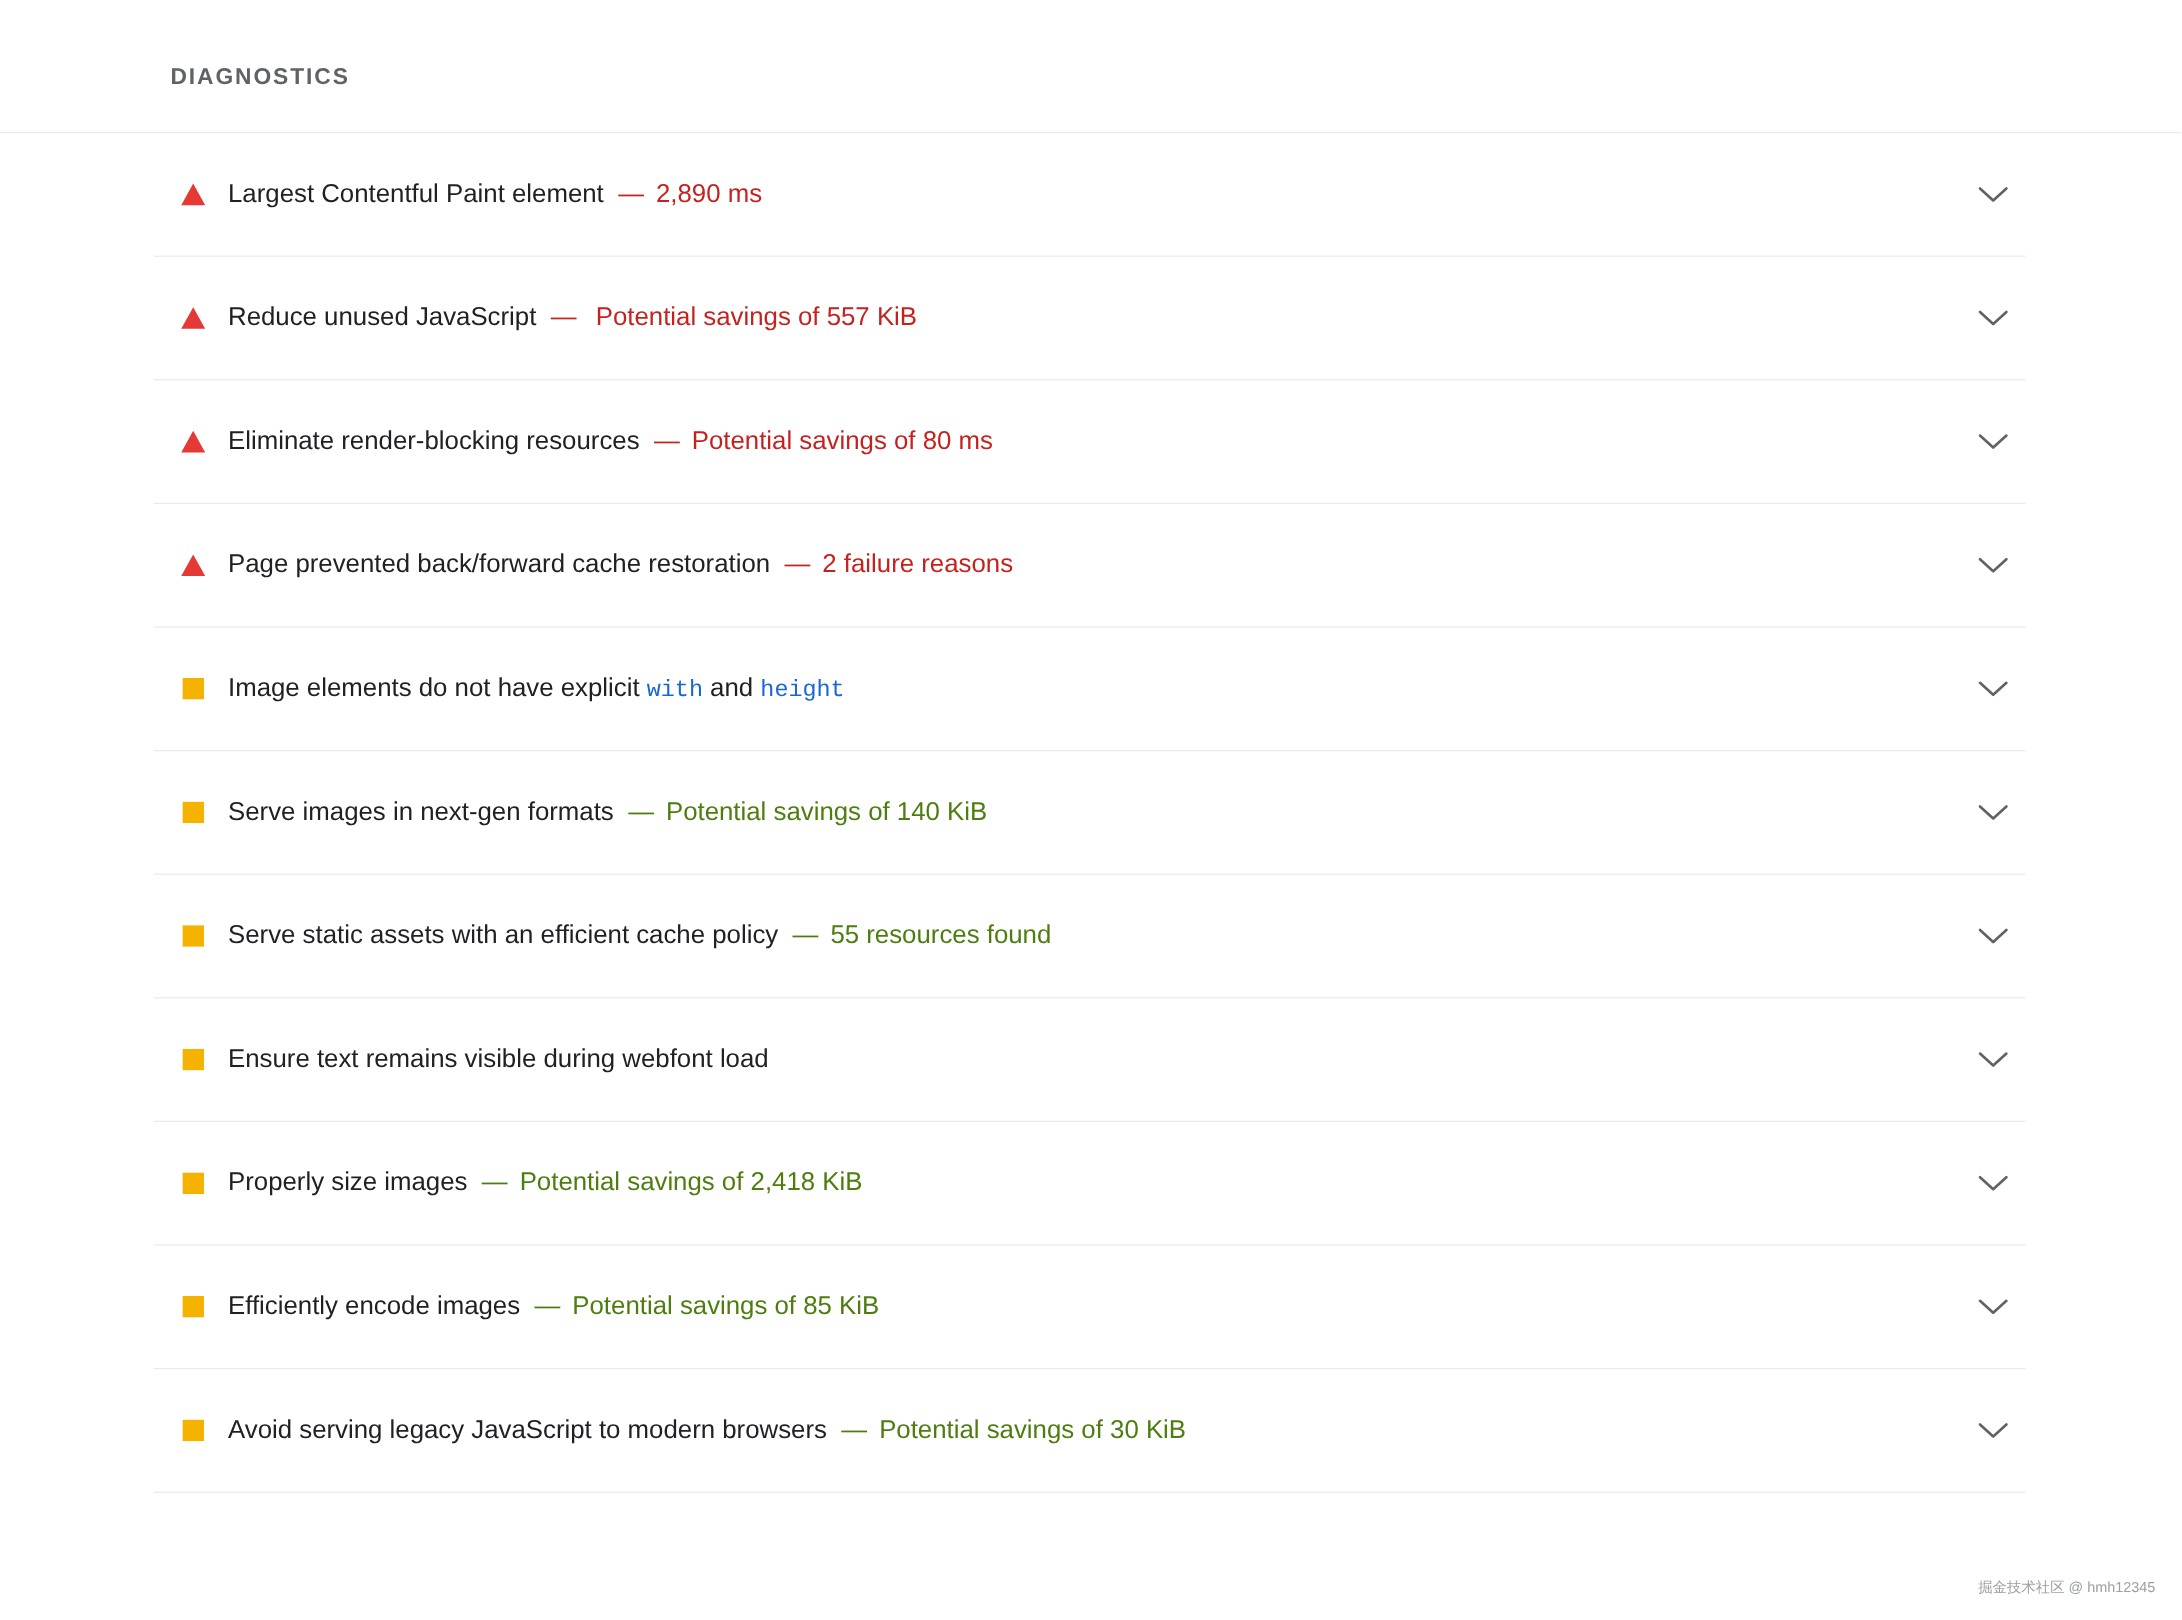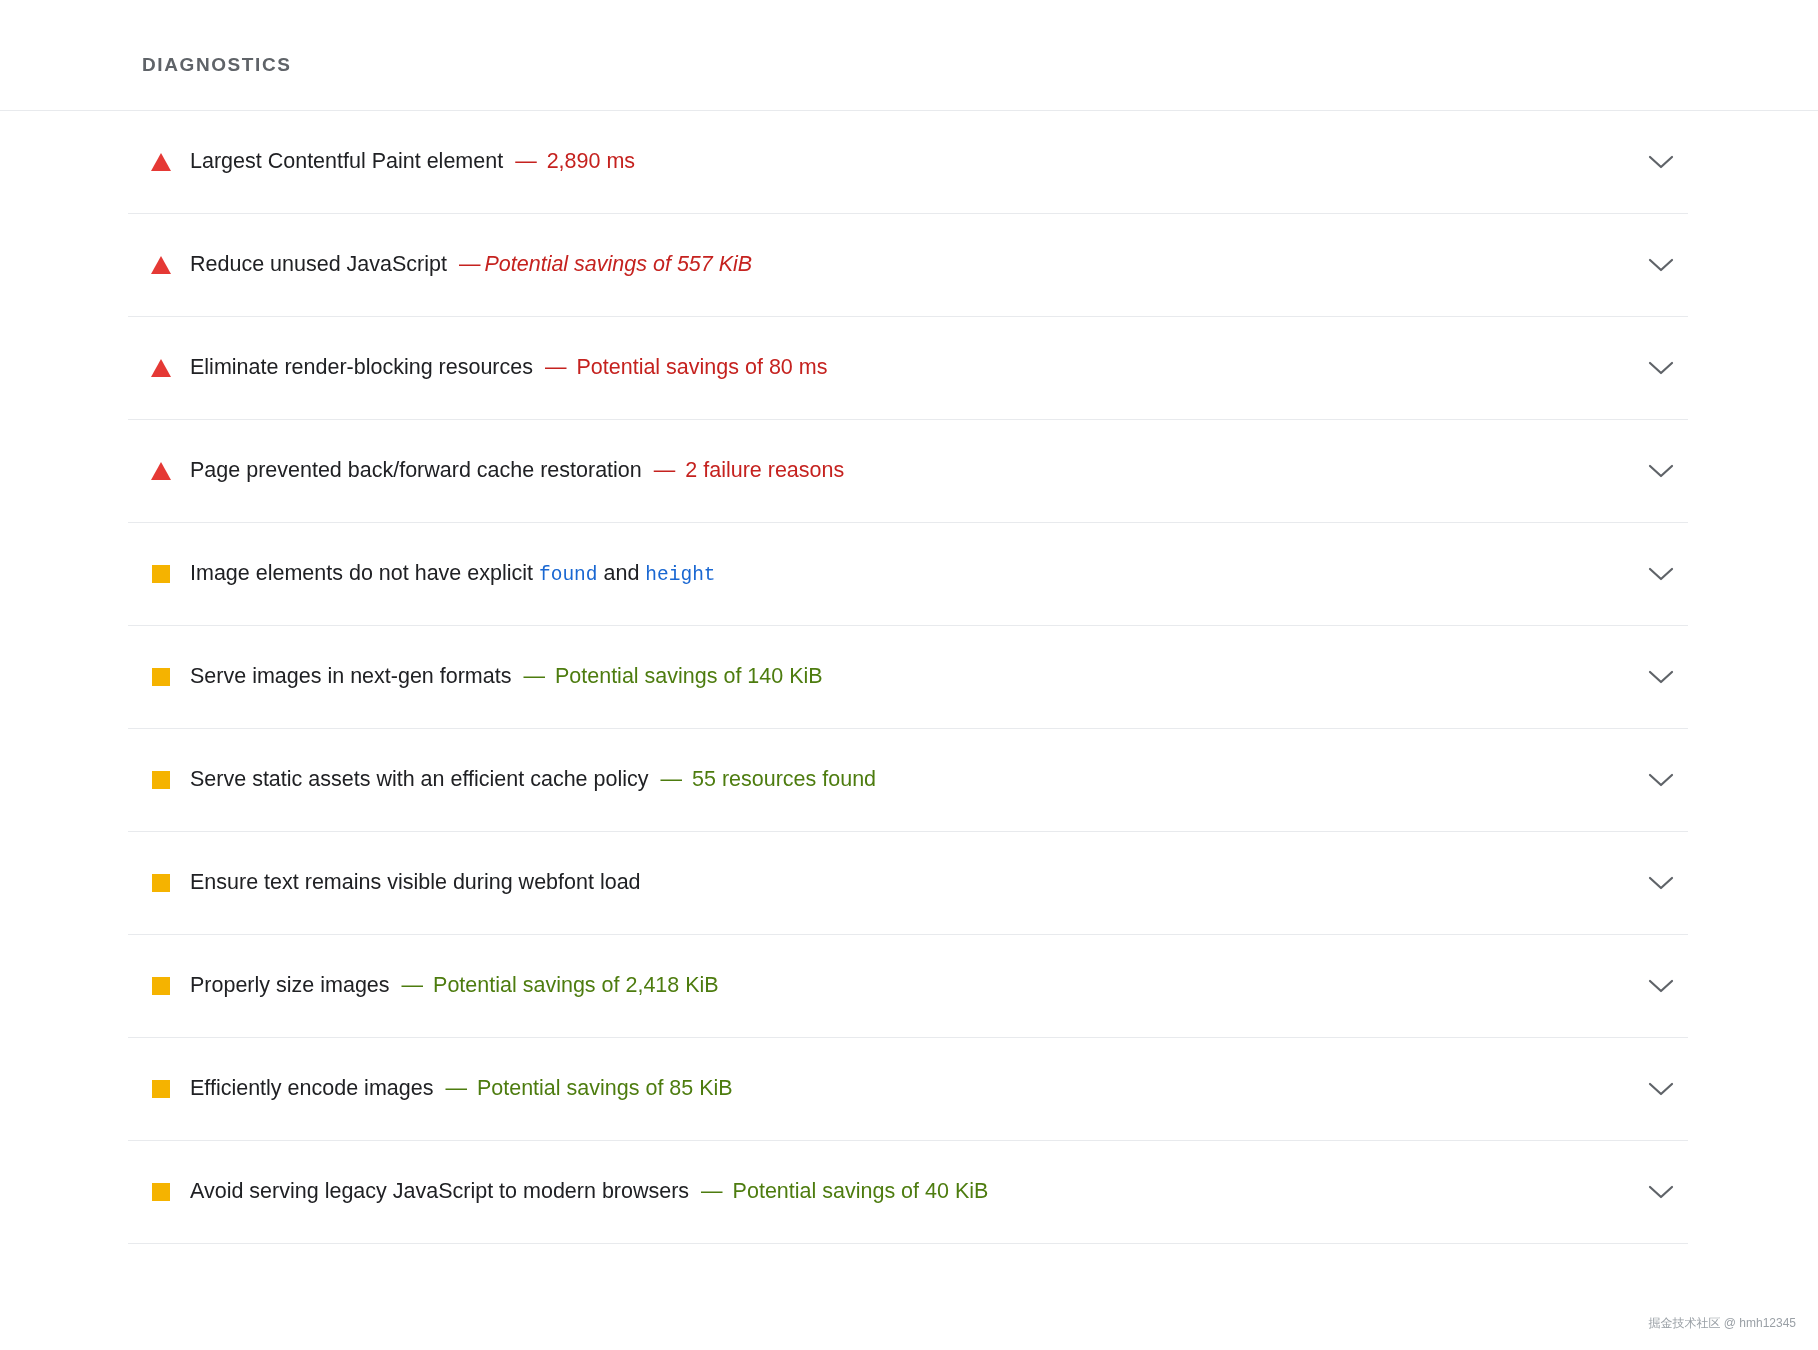--- a/index.html
+++ b/index.html
@@ -122,21 +122,21 @@
             <polyline points="2,3 13,13 24,3" fill="none" stroke="#5f6368" stroke-width="2.2" stroke-linecap="round" stroke-linejoin="round"></polyline>
           </svg>
         </span>
       </li>
       <li class="audit-row">
         <span class="marker triangle">
           <svg width="22" height="20" viewBox="0 0 22 20">
             <polygon points="11,1 21,19 1,19" fill="#e53935"></polygon>
           </svg>
         </span>
-        <span class="audit-text"><span class="audit-title">Reduce unused JavaScript</span><span class="metric err"><span>—</span><span style="margin-left: 4px; font-style: italic;">Potential savings of 557 KiB</span></span></span>
+        <span class="audit-text"><span class="audit-title">Reduce unused JavaScript</span><span class="metric err"><span>—</span><span style="margin-left: 16px;">Potential savings of 557 KiB</span></span></span>
         <span class="chevron">
           <svg width="26" height="16" viewBox="0 0 26 16">
             <polyline points="2,3 13,13 24,3" fill="none" stroke="#5f6368" stroke-width="2.2" stroke-linecap="round" stroke-linejoin="round"></polyline>
           </svg>
         </span>
       </li>
       <li class="audit-row">
         <span class="marker triangle">
           <svg width="22" height="20" viewBox="0 0 22 20">
             <polygon points="11,1 21,19 1,19" fill="#e53935"></polygon>
@@ -161,21 +161,21 @@
             <polyline points="2,3 13,13 24,3" fill="none" stroke="#5f6368" stroke-width="2.2" stroke-linecap="round" stroke-linejoin="round"></polyline>
           </svg>
         </span>
       </li>
       <li class="audit-row">
         <span class="marker square">
           <svg width="18" height="18" viewBox="0 0 18 18">
             <rect x="0" y="0" width="18" height="18" fill="#f5b300"></rect>
           </svg>
         </span>
-        <span class="audit-text"><span class="audit-title">Image elements do not have explicit </span><span class="code">found</span><span> and </span><span class="code">height</span></span>
+        <span class="audit-text"><span class="audit-title">Image elements do not have explicit </span><span class="code">with</span><span> and </span><span class="code">height</span></span>
         <span class="chevron">
           <svg width="26" height="16" viewBox="0 0 26 16">
             <polyline points="2,3 13,13 24,3" fill="none" stroke="#5f6368" stroke-width="2.2" stroke-linecap="round" stroke-linejoin="round"></polyline>
           </svg>
         </span>
       </li>
       <li class="audit-row">
         <span class="marker square">
           <svg width="18" height="18" viewBox="0 0 18 18">
             <rect x="0" y="0" width="18" height="18" fill="#f5b300"></rect>
@@ -239,21 +239,21 @@
             <polyline points="2,3 13,13 24,3" fill="none" stroke="#5f6368" stroke-width="2.2" stroke-linecap="round" stroke-linejoin="round"></polyline>
           </svg>
         </span>
       </li>
       <li class="audit-row">
         <span class="marker square">
           <svg width="18" height="18" viewBox="0 0 18 18">
             <rect x="0" y="0" width="18" height="18" fill="#f5b300"></rect>
           </svg>
         </span>
-        <span class="audit-text"><span class="audit-title">Avoid serving legacy JavaScript to modern browsers</span><span class="metric warn"><span>—</span><span style="margin-left: 10px;">Potential savings of 40 KiB</span></span></span>
+        <span class="audit-text"><span class="audit-title">Avoid serving legacy JavaScript to modern browsers</span><span class="metric warn"><span>—</span><span style="margin-left: 10px;">Potential savings of 30 KiB</span></span></span>
         <span class="chevron">
           <svg width="26" height="16" viewBox="0 0 26 16">
             <polyline points="2,3 13,13 24,3" fill="none" stroke="#5f6368" stroke-width="2.2" stroke-linecap="round" stroke-linejoin="round"></polyline>
           </svg>
         </span>
       </li>
     </ul>
 </div>
 
 <div class="watermark">掘金技术社区 @ hmh12345</div>

